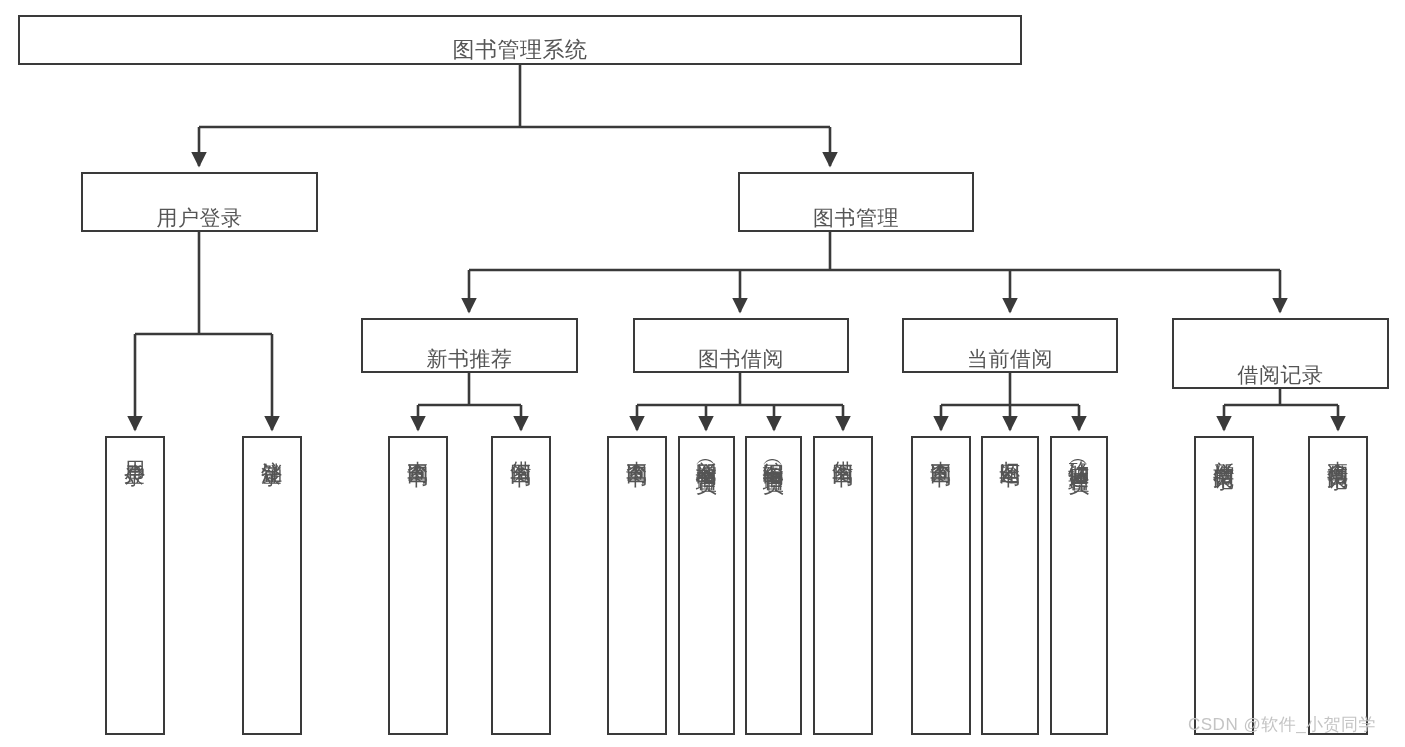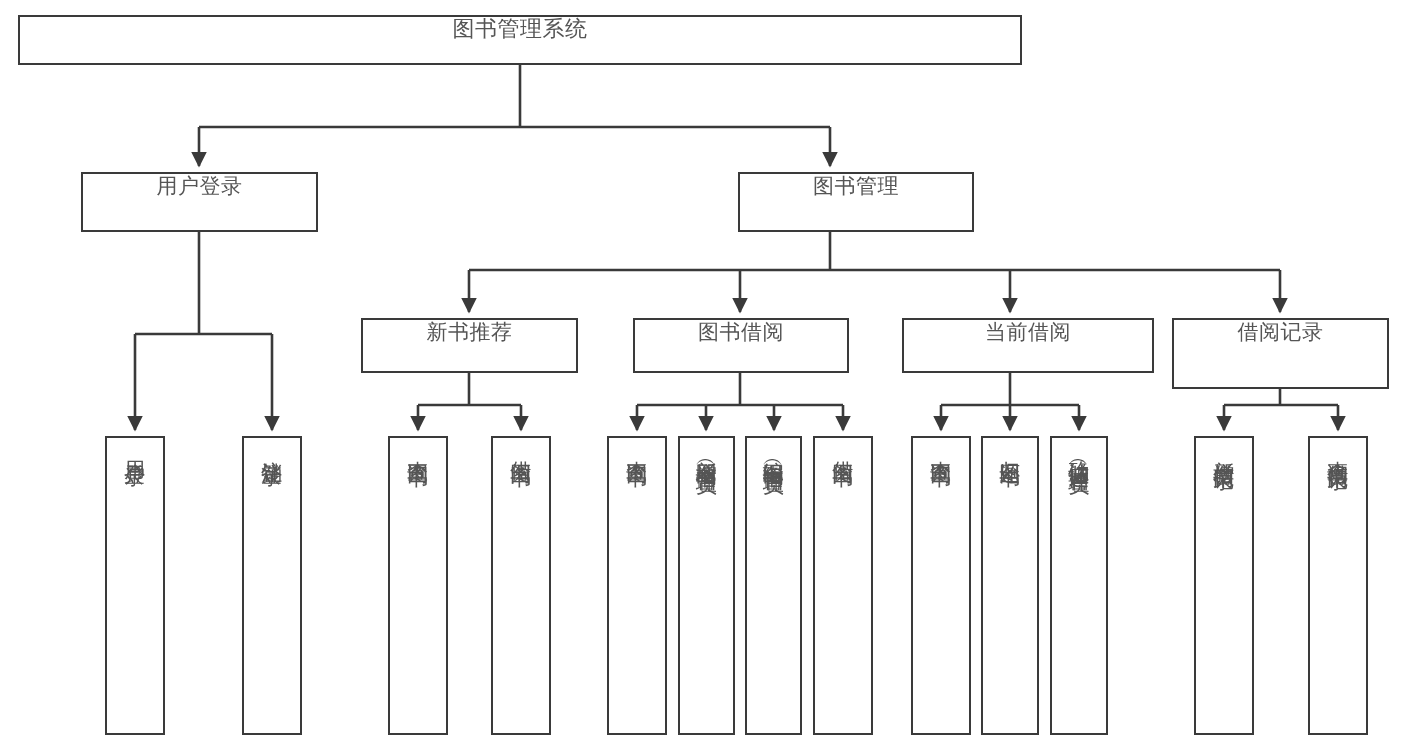--- a/index.html
+++ b/index.html
@@ -25,21 +25,21 @@
     width: 1405px;
     height: 747px;
     pointer-events: none;
   }
   .node {
     position: absolute;
     box-sizing: border-box;
     background: #ffffff;
     border: 2px solid #3a3a3a;
     display: flex;
-    align-items: flex-start;
+    align-items: flex-end;
     justify-content: center;
     color: #4a4a4a;
   }
   .node .label {
     display: block;
     text-align: center;
     line-height: 1.12;
     color: #555555;
   }
   
@@ -140,21 +140,21 @@
   <div class="node horiz" style="left:712px; top:172px; width:236px; height:60px;margin-left:26px;">
     <span class="label">图书管理</span>
   </div>
 
   <div class="node horiz" style="left:633px; top:318px; width:216px; height:55px;">
     <span class="label">图书借阅</span>
   </div>
   <div class="node horiz" style="left:361px; top:318px; width:217px; height:55px;">
     <span class="label">新书推荐</span>
   </div>
-  <div class="node horiz" style="left:902px; top:318px; width:252px; height:55px;">
+  <div class="node horiz" style="left:902px; top:318px; width:216px; height:55px;">
     <span class="label">当前借阅</span>
   </div>
   <div class="node horiz" style="left:1172px; top:318px; width:217px; height:71px;">
     <span class="label">借阅记录</span>
   </div>
 
   <div class="node vert" style="left:105px; top:436px; width:60px; height:299px;">
     <span class="label">用户登录</span>
   </div>
   <div class="node vert" style="left:242px; top:436px; width:60px; height:299px;">
@@ -191,14 +191,15 @@
     <span class="label">确认归还（管理员）</span>
   </div>
 
   <div class="node vert" style="left:1194px; top:436px; width:60px; height:299px;">
     <span class="label">新增借阅记录</span>
   </div>
   <div class="node vert" style="left:1308px; top:436px; width:60px; height:299px;">
     <span class="label">查询借阅记录</span>
   </div>
 
+  <div class="watermark">CSDN @软件_小贺同学</div>
 
 </div>
 
 </body></html>

